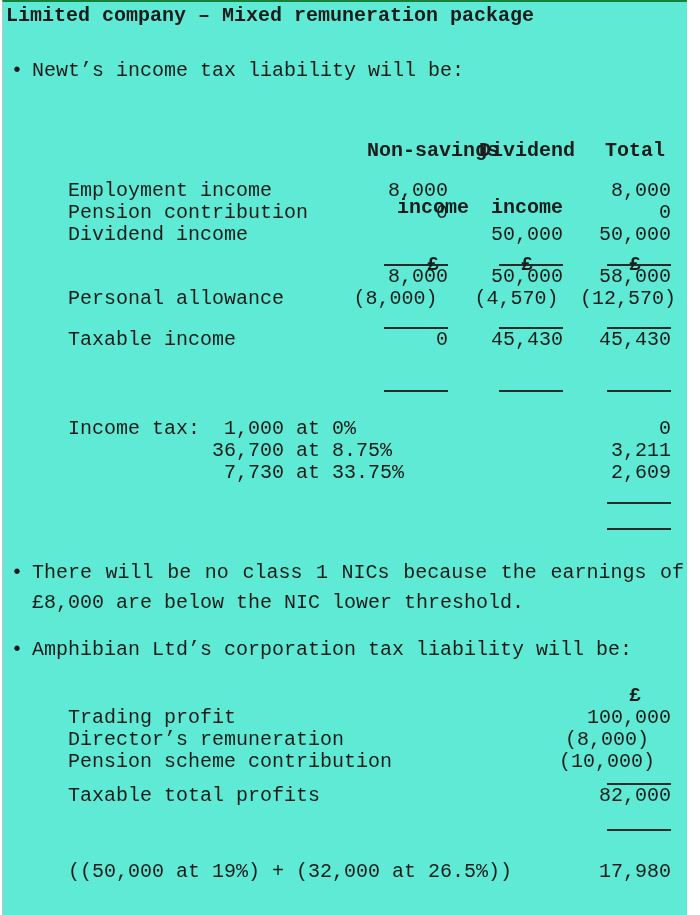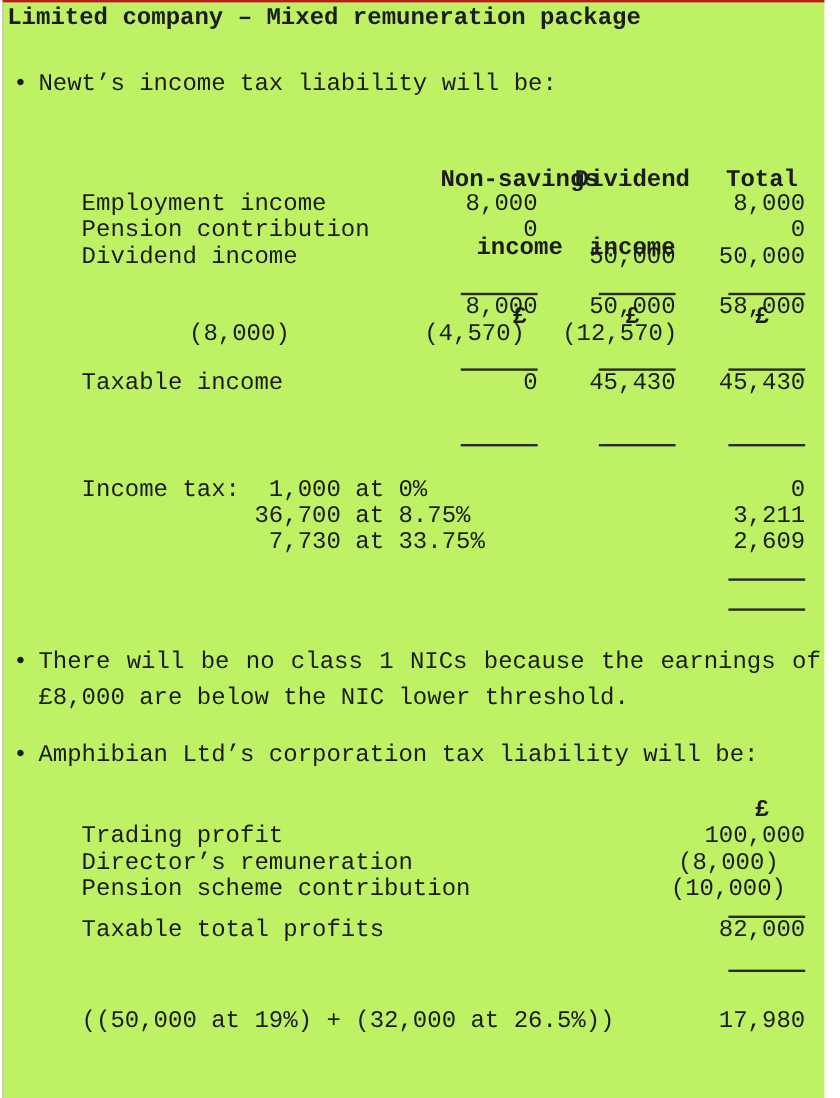--- a/index.html
+++ b/index.html
@@ -4,22 +4,22 @@
 <style>
   html,body{margin:0;padding:0;}
   body{
     width:700px;height:915px;background:#ffffff;position:relative;
     font-family:"Liberation Mono","DejaVu Sans Mono",monospace;
     color:#1c1c1c;font-size:20px;
     -webkit-font-smoothing:antialiased;
   }
   .sheet{
     position:absolute;left:2px;top:0;width:684px;height:913px;
-    background:#bef264;
-    border-top:2px solid #b91c1c;
+    background:#5eead4;
+    border-top:2px solid #15803d;
     border-left:1px solid #bfbfbf;
     overflow:hidden;
   }
   .title{
     font-weight:bold;
     padding:3px 0 0 3px;
     line-height:22px;
     white-space:pre;
   }
   .bullet{
@@ -40,21 +40,21 @@
   .t1{margin-left:65px;width:615px;}
   .t1 .hdr{position:relative;height:57px;margin-top:19px;line-height:19px;font-weight:bold;}
   .t1 .hcol{position:absolute;top:0;transform:translateX(-50%);text-align:center;white-space:pre;}
   .t1 .hcol .hl{display:block;min-height:19px;}
   .hc1{left:365px;} .hc2{left:459px;} .hc3{left:567px;}
   .grid{
     display:grid;
     grid-template-columns:265px 127px 115px 108px;
     line-height:22px;
   }
-  .grid.first{margin-top:0;}
+  .grid.first{margin-top:20px;}
   .v{text-align:right;padding-right:12px;white-space:pre;}
   .vp{text-align:center;padding-right:2px;white-space:pre;}
   .rule{display:inline-block;width:64px;border-bottom:2px solid #2a2a2a;height:0;vertical-align:baseline;}
   .rulerow{display:grid;grid-template-columns:265px 127px 115px 108px;align-items:end;height:20px;}
   .rulerow.h19{height:19px;}
   .rulerow .rc{text-align:right;padding-right:12px;line-height:0;}
   .rulerow.solo{margin-top:21px;}
 
   
   .calc{margin-left:65px;width:615px;margin-top:26px;}
@@ -130,20 +130,21 @@
       <span class="rc"><span class="rule"></span></span>
     </div>
 
     <div class="grid">
       <span></span>
       <span class="v">8,000</span>
       <span class="v">50,000</span>
       <span class="v">58,000</span>
     </div>
     <div class="grid">
+      <span>Personal allowance</span>
       <span class="vp">(8,000)</span>
       <span class="vp">(4,570)</span>
       <span class="vp">(12,570)</span>
     </div>
 
     <div class="rulerow h19">
       <span></span>
       <span class="rc"><span class="rule"></span></span>
       <span class="rc"><span class="rule"></span></span>
       <span class="rc"><span class="rule"></span></span>

